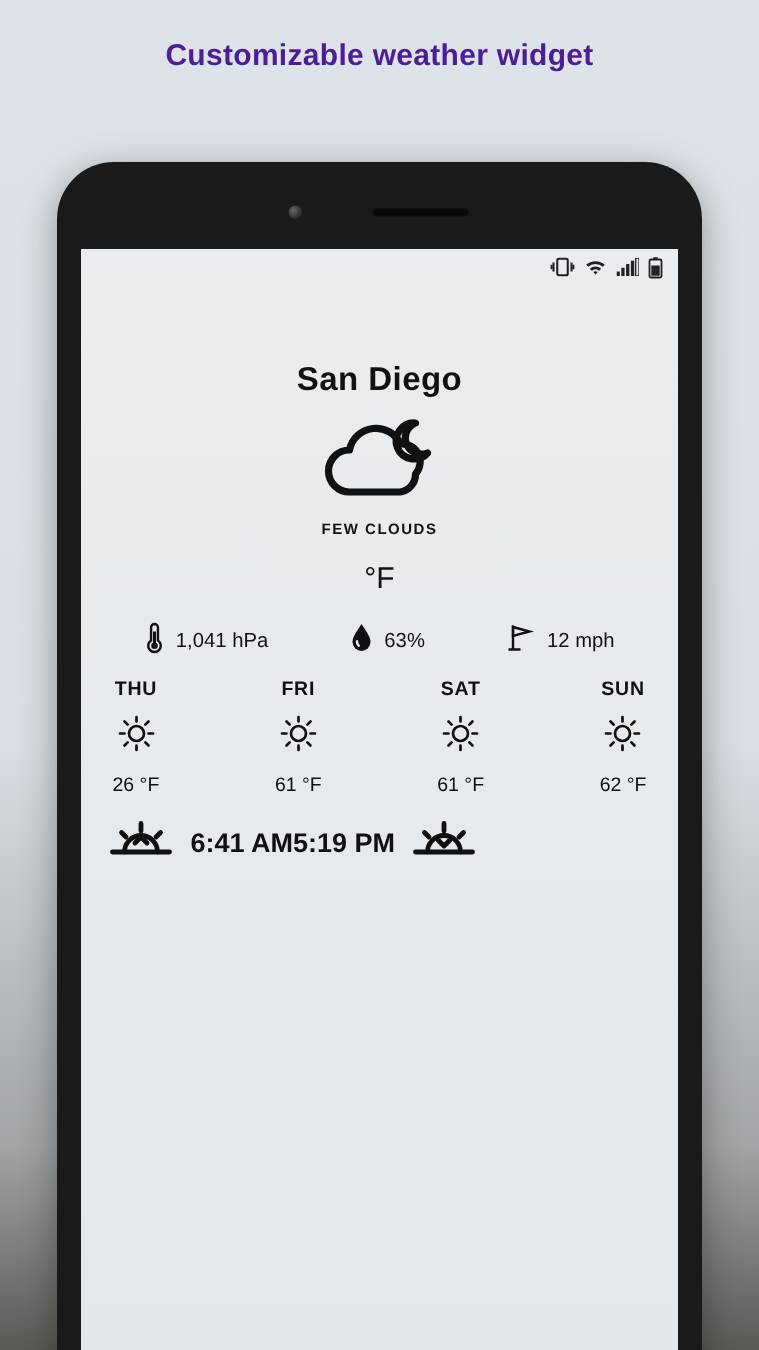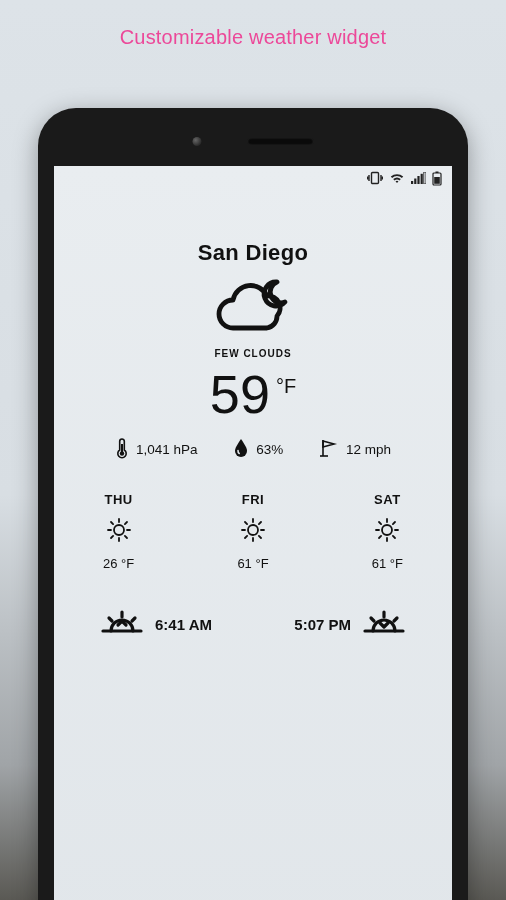--- a/index.html
+++ b/index.html
@@ -6,22 +6,22 @@
   html, body { width: 506px; height: 900px; overflow: hidden; font-family: -apple-system, "Helvetica Neue", Arial, sans-serif; }
   body {
     background: linear-gradient(180deg, #dde3e8 0%, #d8dee3 55%, #a0a4a7 85%, #5a5954 100%);
     position: relative;
   }
   
   .promo-title {
     text-align: center;
     padding-top: 26px;
     font-size: 20px;
-    font-weight: 400;
-    color: #ec4899;
+    font-weight: 700;
+    color: #4c1d95;
     letter-spacing: 0.2px;
   }
 
   
   .phone {
     position: absolute;
     left: 50%;
     top: 108px;
     transform: translateX(-50%);
     width: 430px;
@@ -66,21 +66,21 @@
     justify-content: flex-end;
     align-items: center;
     gap: 6px;
     padding: 0 10px;
     color: #222;
   }
   .statusbar svg { display: block; }
 
   
   .widget {
-    padding: 50px 39px 14px;
+    padding: 50px 11px 14px;
   }
   .city {
     text-align: center;
     font-weight: 700;
     font-size: 22px;
     letter-spacing: 0.3px;
   }
   .big-icon {
     display: flex;
     justify-content: center;
@@ -122,41 +122,40 @@
   }
   .metric {
     display: flex;
     align-items: center;
     gap: 7px;
   }
 
   .forecast {
     display: flex;
     justify-content: space-between;
-    margin-top: 30px;
+    margin-top: 12px;
     padding: 0 10px;
   }
   .day {
     display: flex;
     flex-direction: column;
     align-items: center;
     gap: 10px;
     font-size: 13px;
     font-weight: 600;
   }
   .day .dayname { font-weight: 700; letter-spacing: 0.5px; }
   .day .daytemp { font-weight: 500; }
 
   .sunrow {
     display: flex;
-    justify-content: space-between;
-    align-items: center;
-    margin-top: 38px;
+    align-items: center;
+    margin-top: 16px;
     padding: 0 8px;
-    font-size: 15px;
+    font-size: 18px;
     font-weight: 700;
   }
   .sunbox {
     display: flex;
     align-items: center;
     gap: 12px;
   }
 </style>
 </head>
 <body>
@@ -217,21 +216,20 @@
                    a18 18 0 0 1 34 -4
                    a12 12 0 0 1 10 20
                    a12 12 0 0 1 -10 12
                    H22 Z"></path>
         </svg>
       </div>
 
       <div class="cond">FEW CLOUDS</div>
 
       <div class="temp-row">
-        <span class="temp-big">59</span>
         <span class="temp-unit">°F</span>
       </div>
 
       <div class="metrics">
         <div class="metric">
           <span>
             <svg width="14" height="22" viewBox="0 0 14 22" fill="none" stroke="#111" stroke-width="1.6">
               <path d="M7 2 a2.3 2.3 0 0 1 2.3 2.3 V13 a4.2 4.2 0 1 1 -4.6 0 V4.3 A2.3 2.3 0 0 1 7 2 Z"></path>
               <circle cx="7" cy="16.5" r="2.2" fill="#111" stroke="none"></circle>
               <line x1="7" y1="16" x2="7" y2="7" stroke="#111" stroke-width="2"></line>
@@ -284,37 +282,47 @@
         </div>
         <div class="day">
           <span class="dayname">SAT</span>
           <span>
             <svg width="26" height="26" viewBox="0 0 26 26" fill="none" stroke="#111" stroke-width="1.8" stroke-linecap="round">
               <circle cx="13" cy="13" r="5"></circle>
               <path d="M13 2v3M13 21v3M2 13h3M21 13h3M5 5l2.1 2.1M18.9 18.9L21 21M21 5l-2.1 2.1M7.1 18.9L5 21"></path>
             </svg>
           </span>
           <span class="daytemp">61 °F</span>
+        </div>
+        <div class="day">
+          <span class="dayname">SUN</span>
+          <span>
+            <svg width="26" height="26" viewBox="0 0 26 26" fill="none" stroke="#111" stroke-width="1.8" stroke-linecap="round">
+              <circle cx="13" cy="13" r="5"></circle>
+              <path d="M13 2v3M13 21v3M2 13h3M21 13h3M5 5l2.1 2.1M18.9 18.9L21 21M21 5l-2.1 2.1M7.1 18.9L5 21"></path>
+            </svg>
+          </span>
+          <span class="daytemp">62 °F</span>
         </div>
       </div>
 
       <div class="sunrow">
         <div class="sunbox">
           <span>
             <svg width="42" height="28" viewBox="0 0 42 28" fill="none" stroke="#111" stroke-width="3.2" stroke-linecap="round">
               <path d="M10 22 a11 11 0 0 1 22 0"></path>
               <line x1="2" y1="22" x2="40" y2="22"></line>
               <path d="M21 3v5M8 9l3 3M34 9l-3 3"></path>
               <path d="M21 12 l-4 4 M21 12 l4 4"></path>
             </svg>
           </span>
           <span>6:41 AM</span>
         </div>
         <div class="sunbox">
-          <span>5:07 PM</span>
+          <span>5:19 PM</span>
           <span>
             <svg width="42" height="28" viewBox="0 0 42 28" fill="none" stroke="#111" stroke-width="3.2" stroke-linecap="round">
               <path d="M10 22 a11 11 0 0 1 22 0"></path>
               <line x1="2" y1="22" x2="40" y2="22"></line>
               <path d="M21 3v5M8 9l3 3M34 9l-3 3"></path>
               <path d="M21 18 l-4 -4 M21 18 l4 -4"></path>
             </svg>
           </span>
         </div>
       </div>

